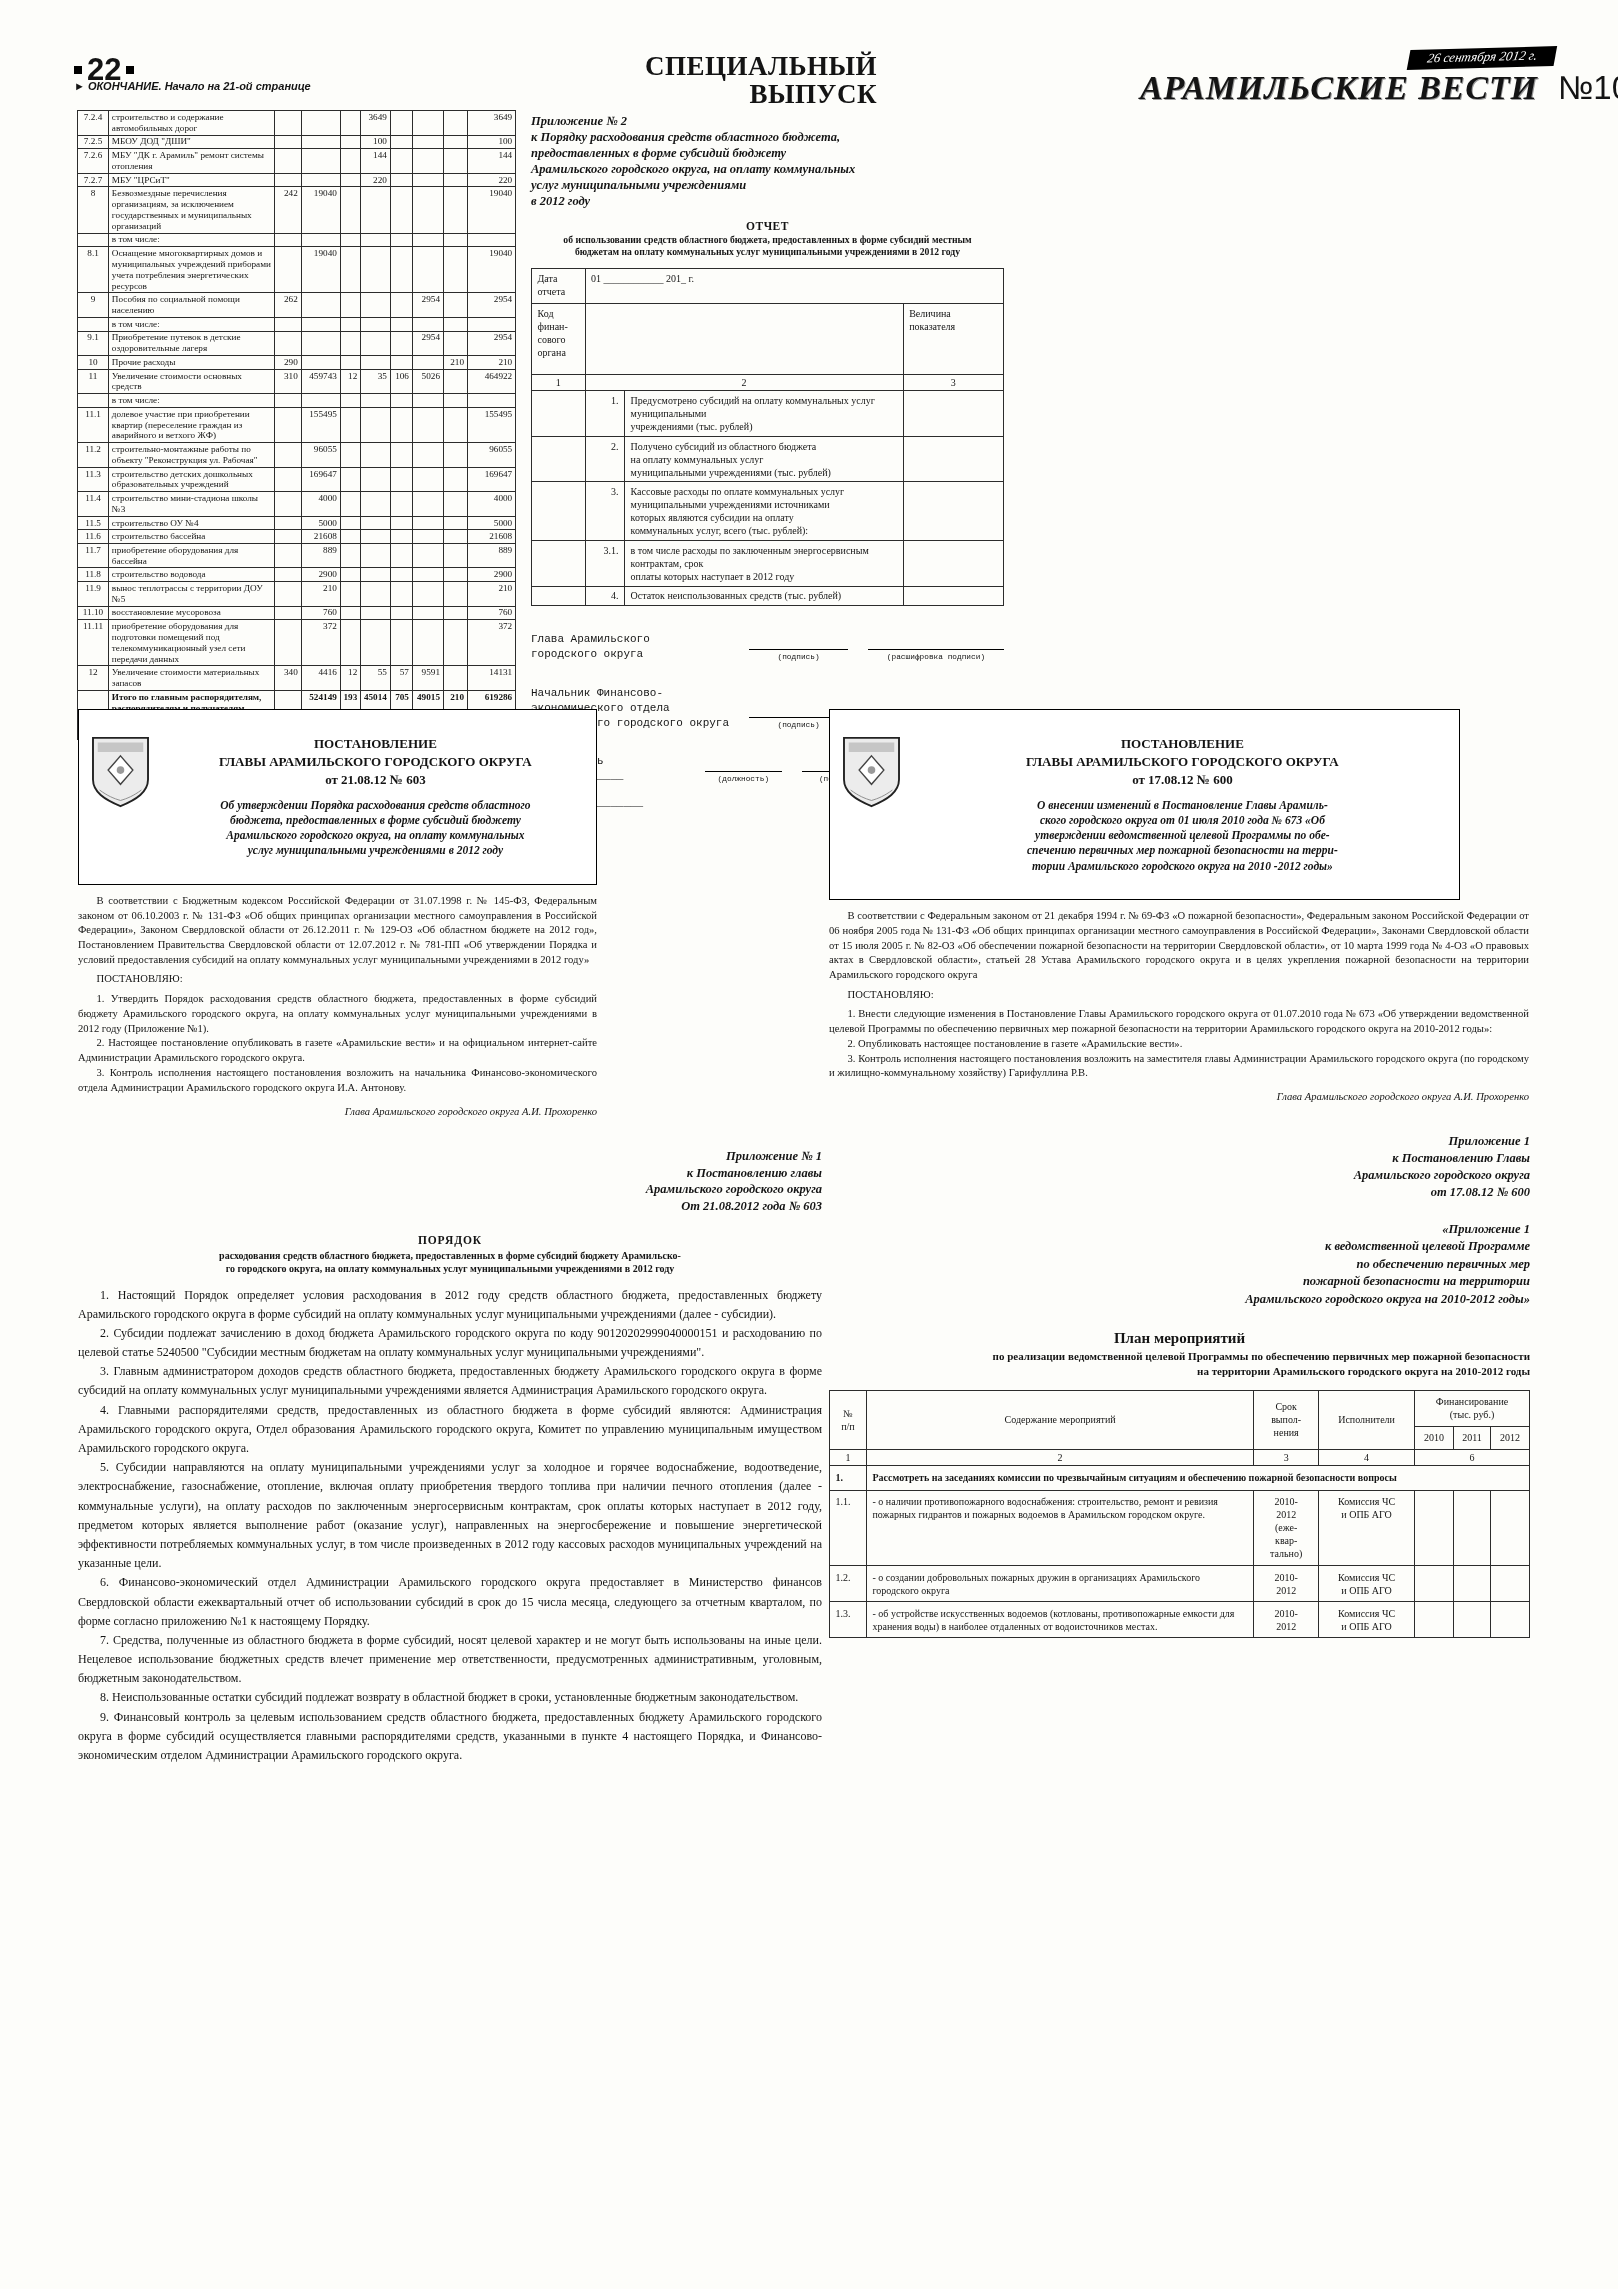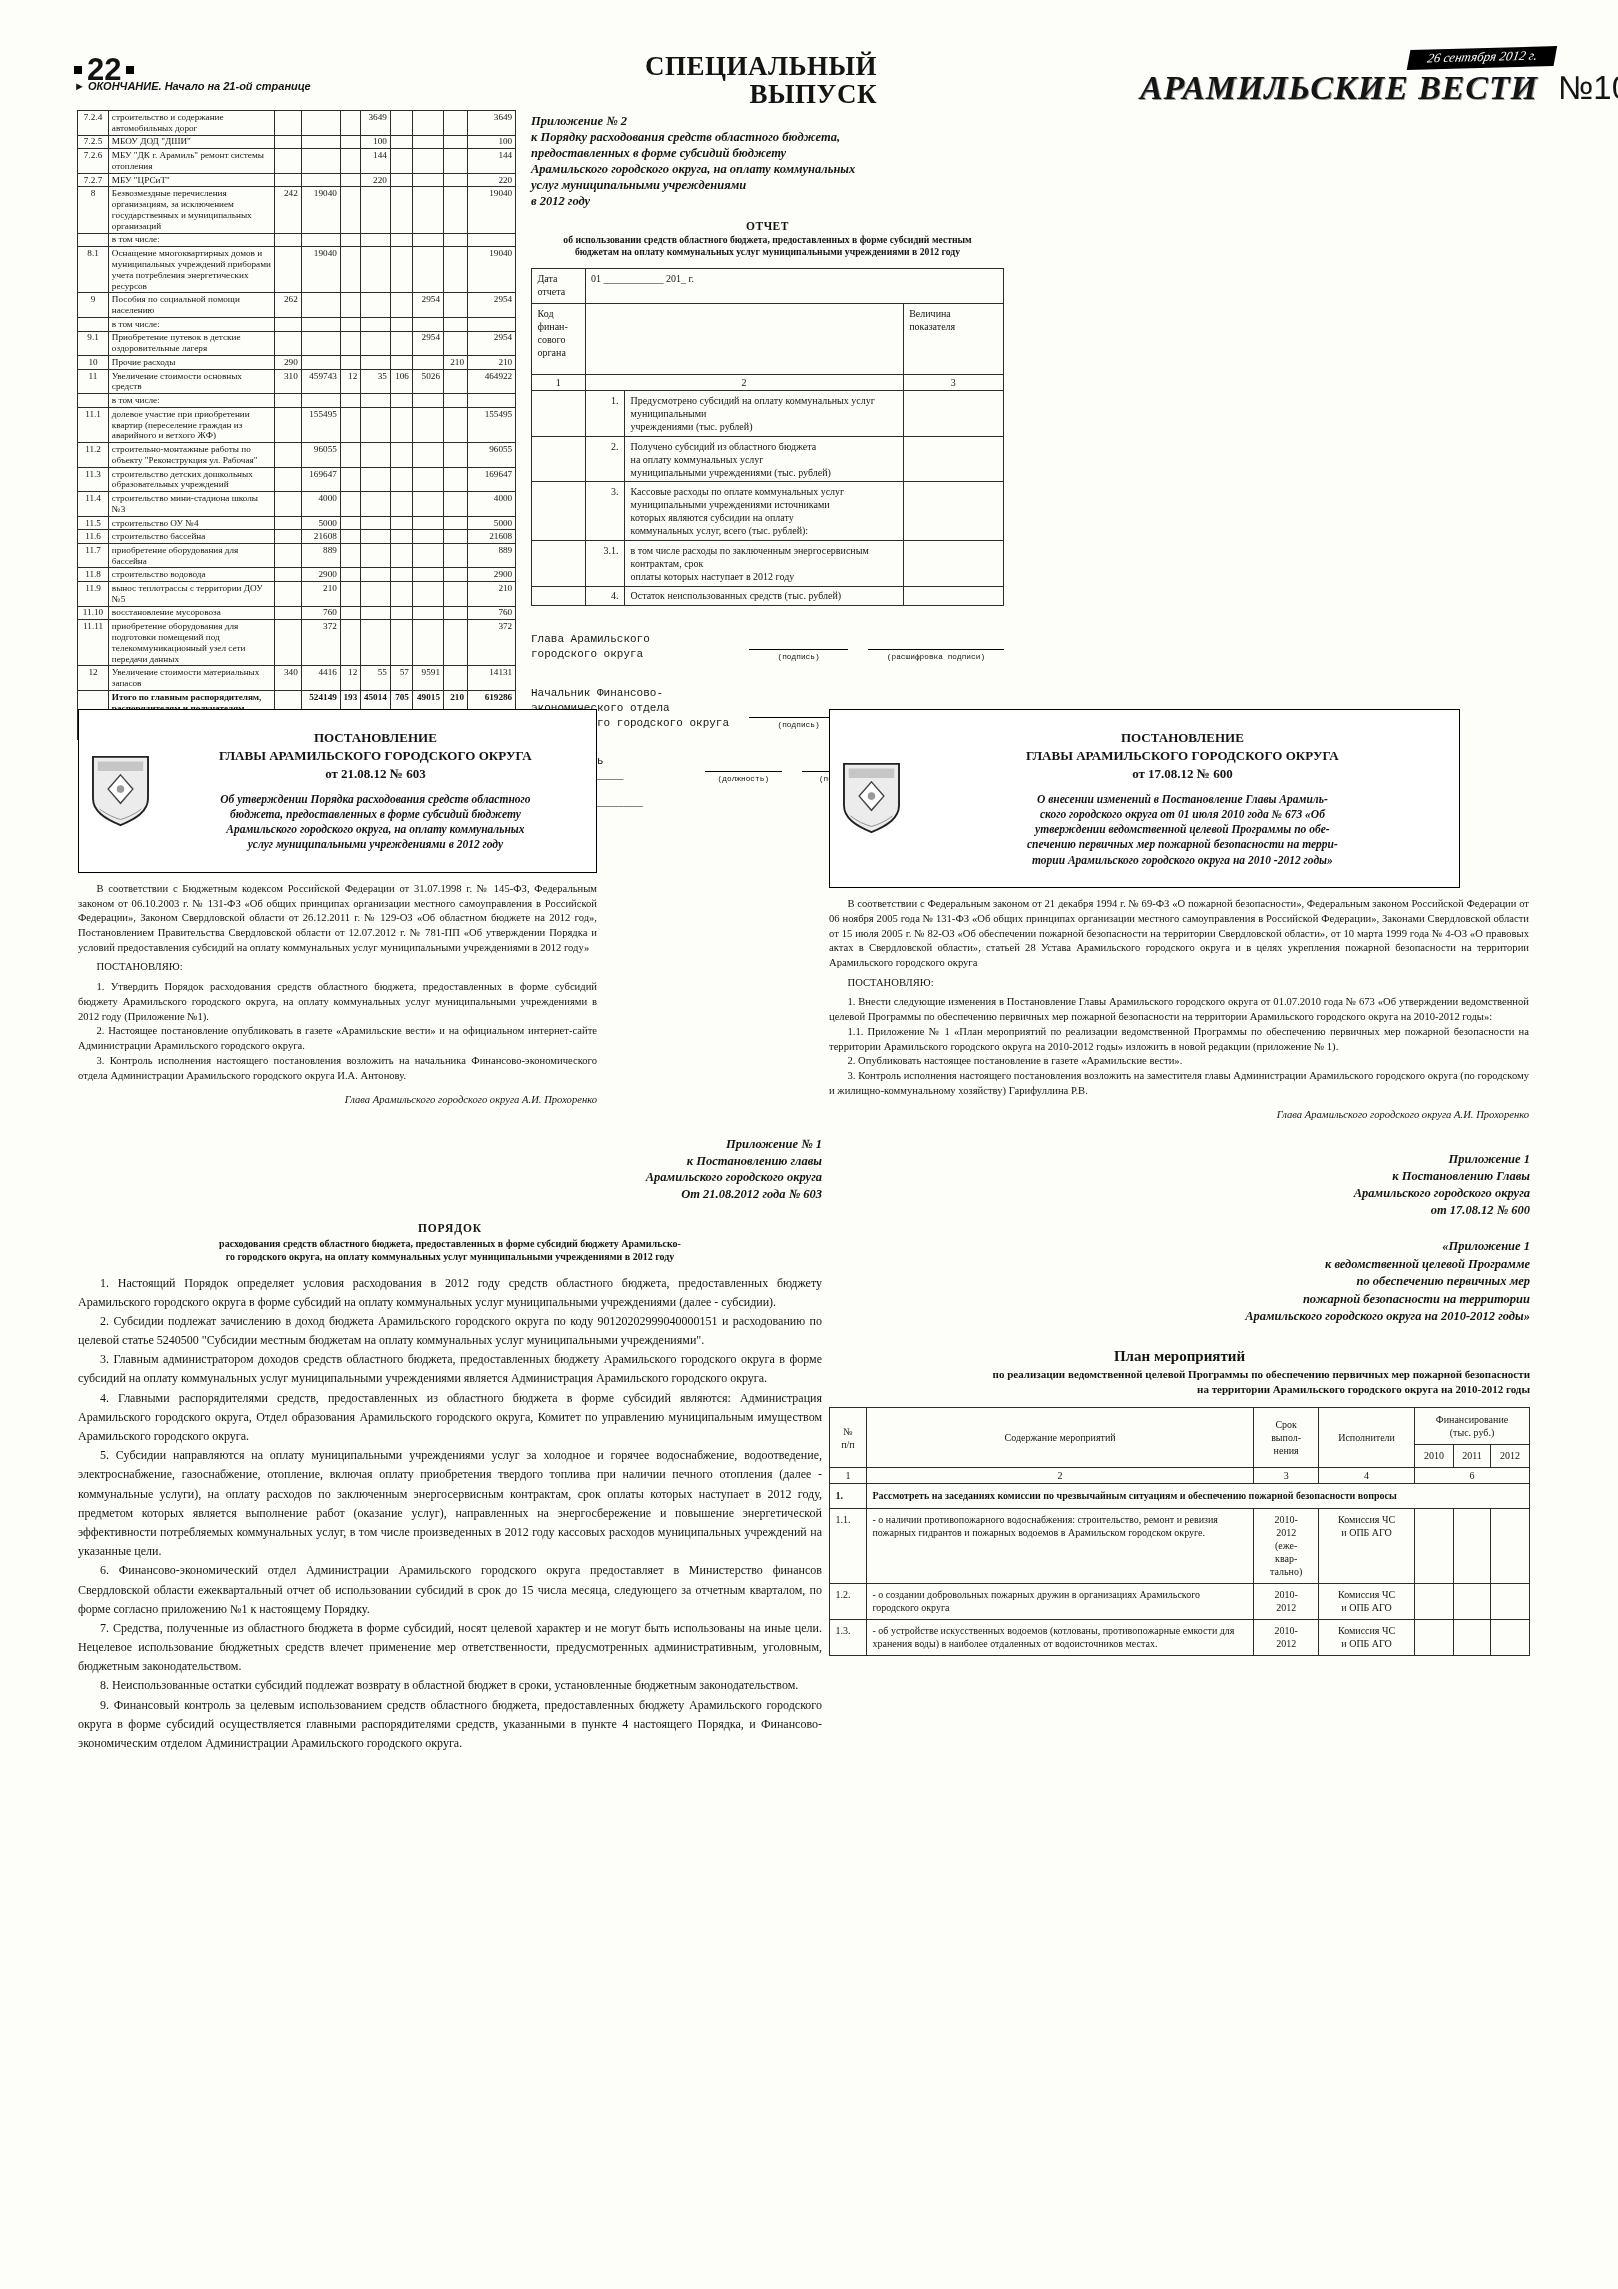--- a/index.html
+++ b/index.html
@@ -48,21 +48,21 @@
   .sig-label{width:201px;line-height:1.35;}
   .sig-col{width:100px;margin-left:20px;text-align:center;}
   .sig-col .line{display:block;border-bottom:0.9px solid #000;height:11px;}
   .sig-col .cap{font-size:7.8px;}
   .sig-col.wide{width:138px;}
   .phone{margin-top:13px;}
 
   
   .left-lower{left:78px;top:709px;width:744px;}
   .right-lower{left:829px;top:709px;width:701px;}
-  .res-box{border:1.8px solid #000;padding:19px 11px;display:flex;gap:14.8px;align-items:center;
+  .res-box{border:1.8px solid #000;padding:25px 11px;display:flex;gap:14.8px;align-items:flex-start;
            box-sizing:border-box;background:#fff;}
   .left-lower .res-box{width:519px;}
   .right-lower .res-box{width:631px;}
   .res-head{flex:1;text-align:center;}
   .res-title{font-weight:bold;font-size:13px;line-height:1.4;}
   .res-subject{margin-top:8.3px;font-weight:bold;font-style:italic;font-size:11.5px;line-height:1.32;}
   .res-body{margin-top:9.2px;font-size:10.6px;line-height:1.4;text-align:justify;}
   .left-lower .res-body{width:519px;}
   .right-lower .res-body{width:700px;}
   .para{margin:0;text-indent:18.5px;}
@@ -622,21 +622,20 @@
 утверждении ведомственной целевой Программы по обе-
 спечению первичных мер пожарной безопасности на терри-
 тории Арамильского городского округа на 2010 -2012 годы»</div>
       </div>
     </div>
     <div class="res-body">
       <p class="para">В соответствии с Федеральным законом от 21 декабря 1994 г. № 69-ФЗ «О пожарной безопасности», Федеральным законом Российской Федерации от 06 ноября 2005 года № 131-ФЗ «Об общих принципах организации местного самоуправления в Российской Федерации», Законами Свердловской области от 15 июля 2005 г. № 82-ОЗ «Об обеспечении пожарной безопасности на территории Свердловской области», от 10 марта 1999 года  № 4-ОЗ «О правовых актах в Свердловской области», статьей 28  Устава Арамильского городского округа и в целях укрепления пожарной безопасности на территории Арамильского городского округа</p>
       <p class="resolve">ПОСТАНОВЛЯЮ:</p>
       <div>
           <p class="para">1. Внести следующие изменения в Постановление Главы Арамильского городского округа от 01.07.2010 года № 673 «Об утверждении ведомственной целевой Программы по обеспечению первичных мер пожарной безопасности на территории Арамильского городского округа на 2010-2012 годы»:</p>
-          <p class="para">1.1. Приложение № 1 «План мероприятий по реализации ведомственной Программы по обеспечению первичных мер пожарной безопасности на территории Арамильского городского округа на 2010-2012 годы» изложить в новой редакции (приложение № 1).</p>
           <p class="para">2. Опубликовать настоящее постановление в газете «Арамильские  вести».</p>
           <p class="para">3. Контроль исполнения настоящего  постановления возложить на  заместителя главы Администрации Арамильского городского округа (по городскому и жилищно-коммунальному хозяйству) Гарифуллина Р.В.</p>
         </div>
       <div class="sig-right">Глава Арамильского городского округа А.И. Прохоренко</div>
     </div>
     <div class="appx1-heading pre">Приложение 1
 к Постановлению Главы
 Арамильского городского округа
 от 17.08.12 № 600</div>
     <div class="appx1-sub pre">«Приложение  1

